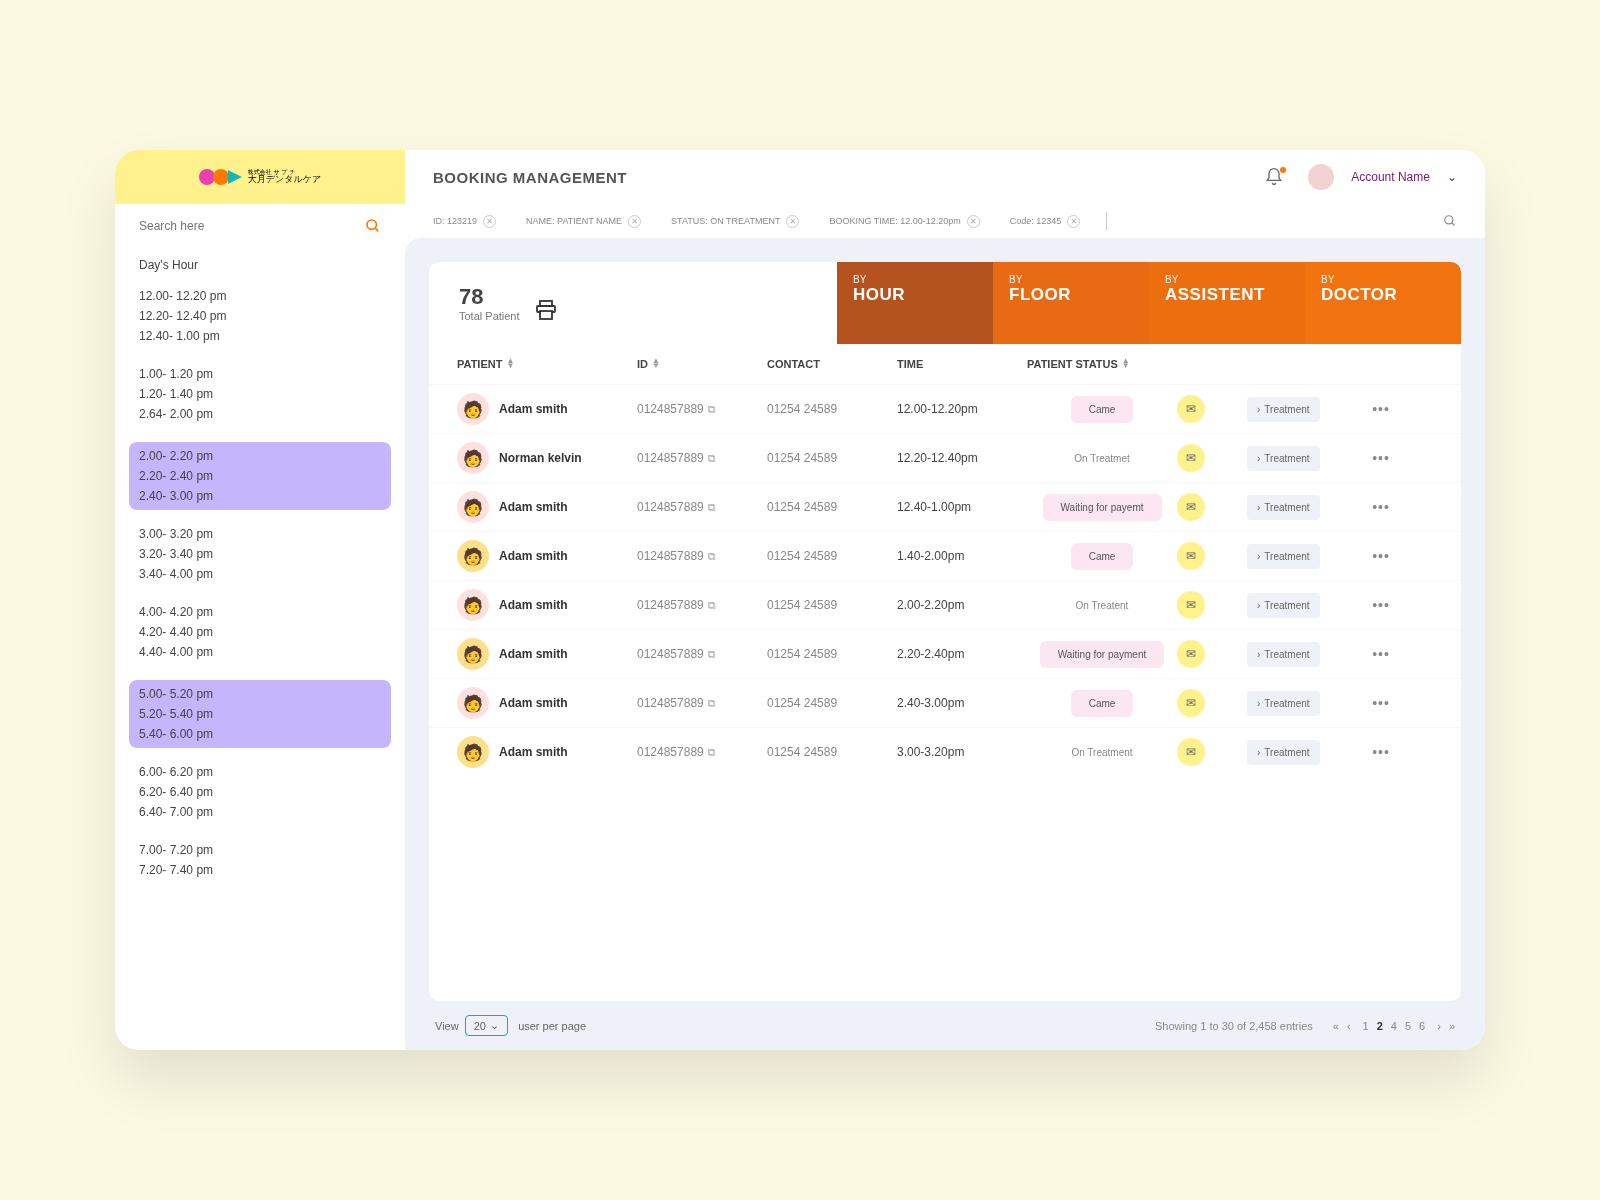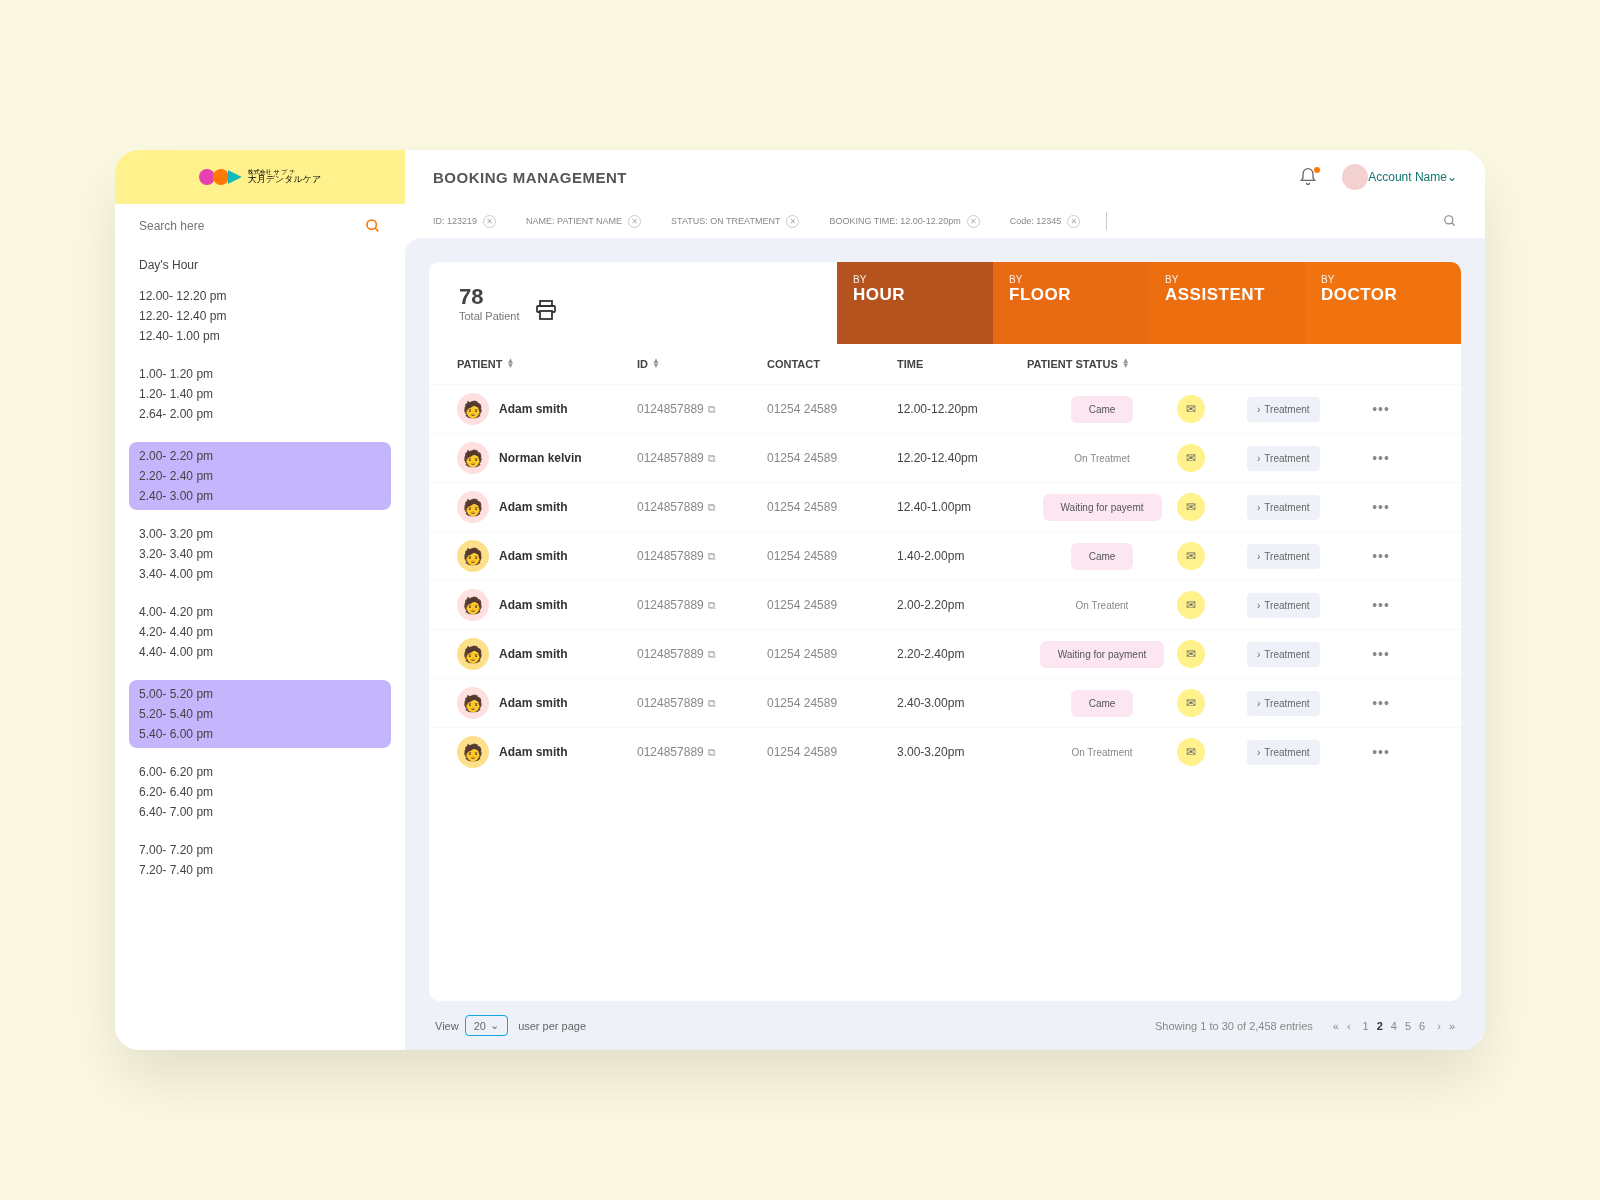--- a/index.html
+++ b/index.html
@@ -24,21 +24,21 @@
 .hour-group.hl { background: #c4b5fd; border-radius: 8px; padding:4px 10px; margin-left:-10px; margin-right:-10px; margin-bottom:14px; }
 .hour-line { padding: 3px 0; }
 
 
 .main { flex: 1; display: flex; flex-direction: column; background: #fff; }
 .topbar { height: 54px; display: flex; align-items: center; padding: 0 28px; justify-content: space-between; }
 .page-title { font-size: 15px; font-weight: 700; color: #555; letter-spacing: 0.5px; }
 .top-right { display: flex; align-items: center; gap: 24px; }
 .bell { position: relative; color: #666; font-size: 18px; }
 .bell-dot { position: absolute; top: 0; right: -2px; width: 6px; height: 6px; background: #ff7900; border-radius: 50%; }
-.account { display: flex; align-items: center; gap: 0; font-size: 12px; color: #0f766e; }
+.account { display: flex; align-items: center; gap: 17px; font-size: 12px; color: #701a75; }
 .avatar-sm { width: 26px; height: 26px; border-radius: 50%; background: #f3d1d1; }
 
 .filters { padding: 8px 28px; display: flex; align-items: center; gap: 10px; font-size: 9px; color: #888; }
 .chip { display: flex; align-items: center; gap: 6px; }
 .chip-x { display:inline-flex; width:13px; height:13px; border:1px solid #ccc; border-radius:50%; align-items:center; justify-content:center; font-size:8px; color:#aaa;}
 .filters .divider { width:1px; height:18px; background:#ccc; margin:0 16px; }
 .search-right { margin-left:auto; color:#888; }
 
 .content { flex: 1; background: #eef1f8; padding: 0; border-radius: 16px 0 0 0; overflow: hidden; display:flex; flex-direction:column;}
 

